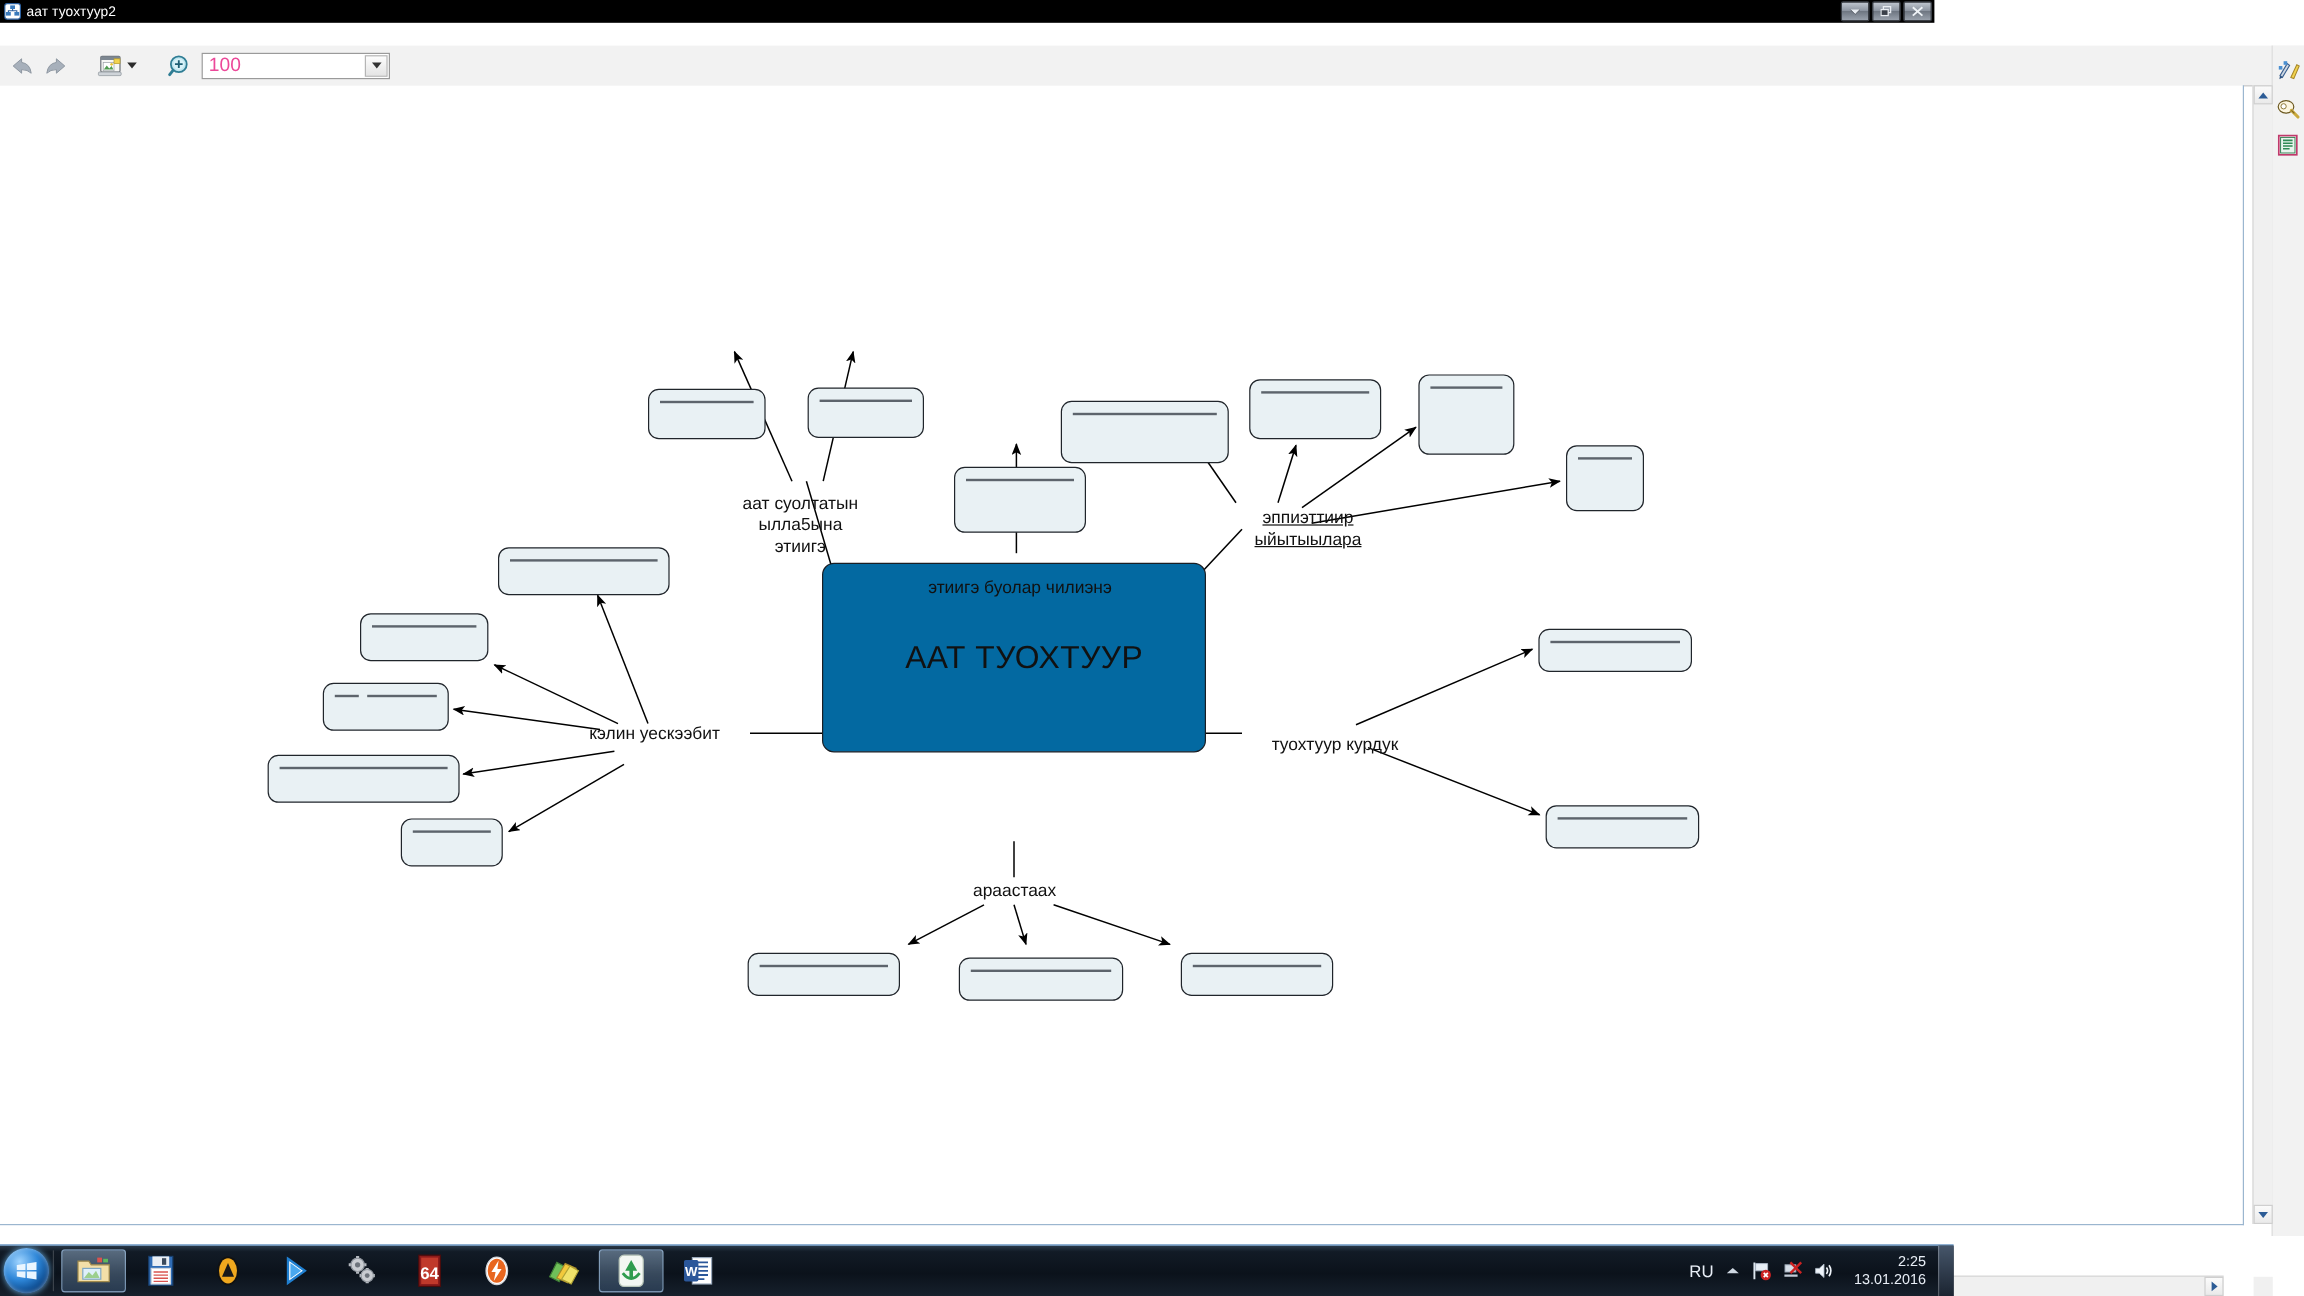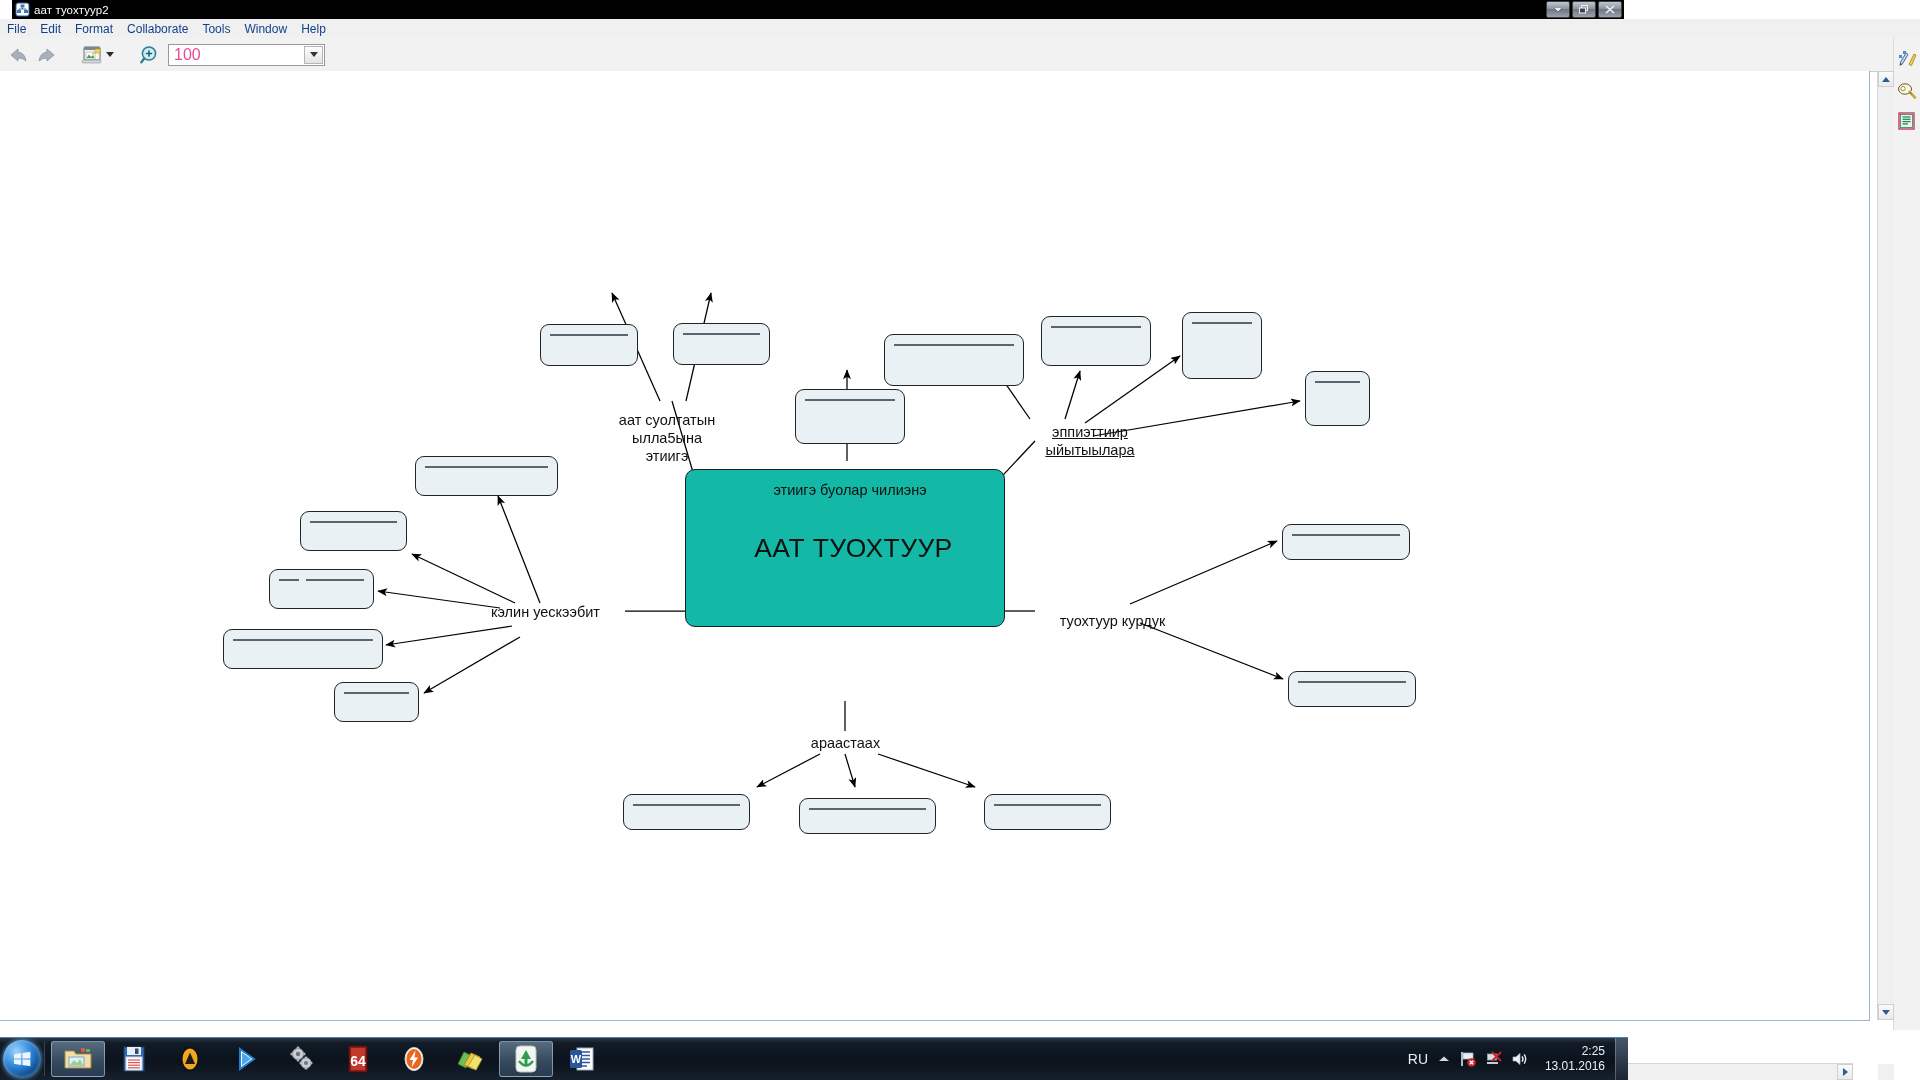--- a/index.html
+++ b/index.html
@@ -6,21 +6,21 @@
   body{
     width:1920px;height:1080px;overflow:hidden;
     font-family:"Liberation Sans","DejaVu Sans",sans-serif;
     background:#ffffff;
     -webkit-font-smoothing:antialiased;
   }
   .app{position:relative;width:1920px;height:1080px;}
 
   
   .titlebar{
-    position:absolute;left:12px;top:0;width:1612px;height:19px;
+    position:absolute;left:0;top:0;width:1612px;height:19px;
     background:#000;color:#fff;display:flex;align-items:center;
   }
   .tb-icon{width:15px;height:15px;margin:0 4px 0 3px;flex:none;position:relative;}
   .tb-icon svg{display:block;}
   .tb-title{font-size:11.5px;color:#fff;letter-spacing:.1px;white-space:nowrap;}
   .tb-btns{position:absolute;right:2px;top:1px;display:flex;gap:2px;}
   .tb-btn{
     width:22px;height:15px;
     background:linear-gradient(#bfc6cf,#8d95a1 45%,#6d7580 48%,#9aa2ad);
     border:1px solid #3a3f46;border-radius:2px;
@@ -88,21 +88,21 @@
     background:#e9f1f4;border:1.3px solid #20252b;border-radius:9px;
     box-sizing:border-box;
   }
   .node .rule{
     position:absolute;left:9px;right:9px;top:9px;height:0;
     border-top:2px solid #5d646c;
   }
   .node .rule.short{right:auto;width:20px;}
   .node .rule.offset{left:36px;}
   .node-center{
-    position:absolute;background:#14b8a6;border:1.6px solid #1a1e24;border-radius:10px;
+    position:absolute;background:#0369a1;border:1.6px solid #1a1e24;border-radius:10px;
     display:flex;align-items:center;justify-content:center;box-sizing:border-box;padding-left:17px;
   }
   .node-center span{font-size:26.5px;color:#111;letter-spacing:.4px;}
 
   .edge-label{
     position:absolute;font-size:14.5px;color:#111;line-height:18px;
     white-space:pre;text-align:center;
   }
 
   
@@ -197,29 +197,20 @@
         </svg>
       </div>
       <div class="tb-btn">
         <svg width="10" height="9" viewBox="0 0 10 9">
           <path d="M1 1 L9 8 M9 1 L1 8" stroke="#eef2f6" stroke-width="1.6" fill="none"></path>
         </svg>
       </div>
     </div>
   </div>
 
-  <div class="menubar">
-    <div class="menu-item">File</div>
-    <div class="menu-item">Edit</div>
-    <div class="menu-item">Format</div>
-    <div class="menu-item">Collaborate</div>
-    <div class="menu-item">Tools</div>
-    <div class="menu-item">Window</div>
-    <div class="menu-item">Help</div>
-  </div>
 
   <div class="toolbar">
     <div class="tool first">
       <svg width="17" height="14" viewBox="0 0 17 14">
         <path d="M8 1 L1 7 L8 13 L8 10 Q13 10 16 13 Q15 5 8 4 Z" fill="#a7b0bb" stroke="#8b949f" stroke-width="0.8"></path>
       </svg>
     </div>
     <div class="tool">
       <svg width="17" height="14" viewBox="0 0 17 14">
         <path d="M9 1 L16 7 L9 13 L9 10 Q4 10 1 13 Q2 5 9 4 Z" fill="#a7b0bb" stroke="#8b949f" stroke-width="0.8"></path>

